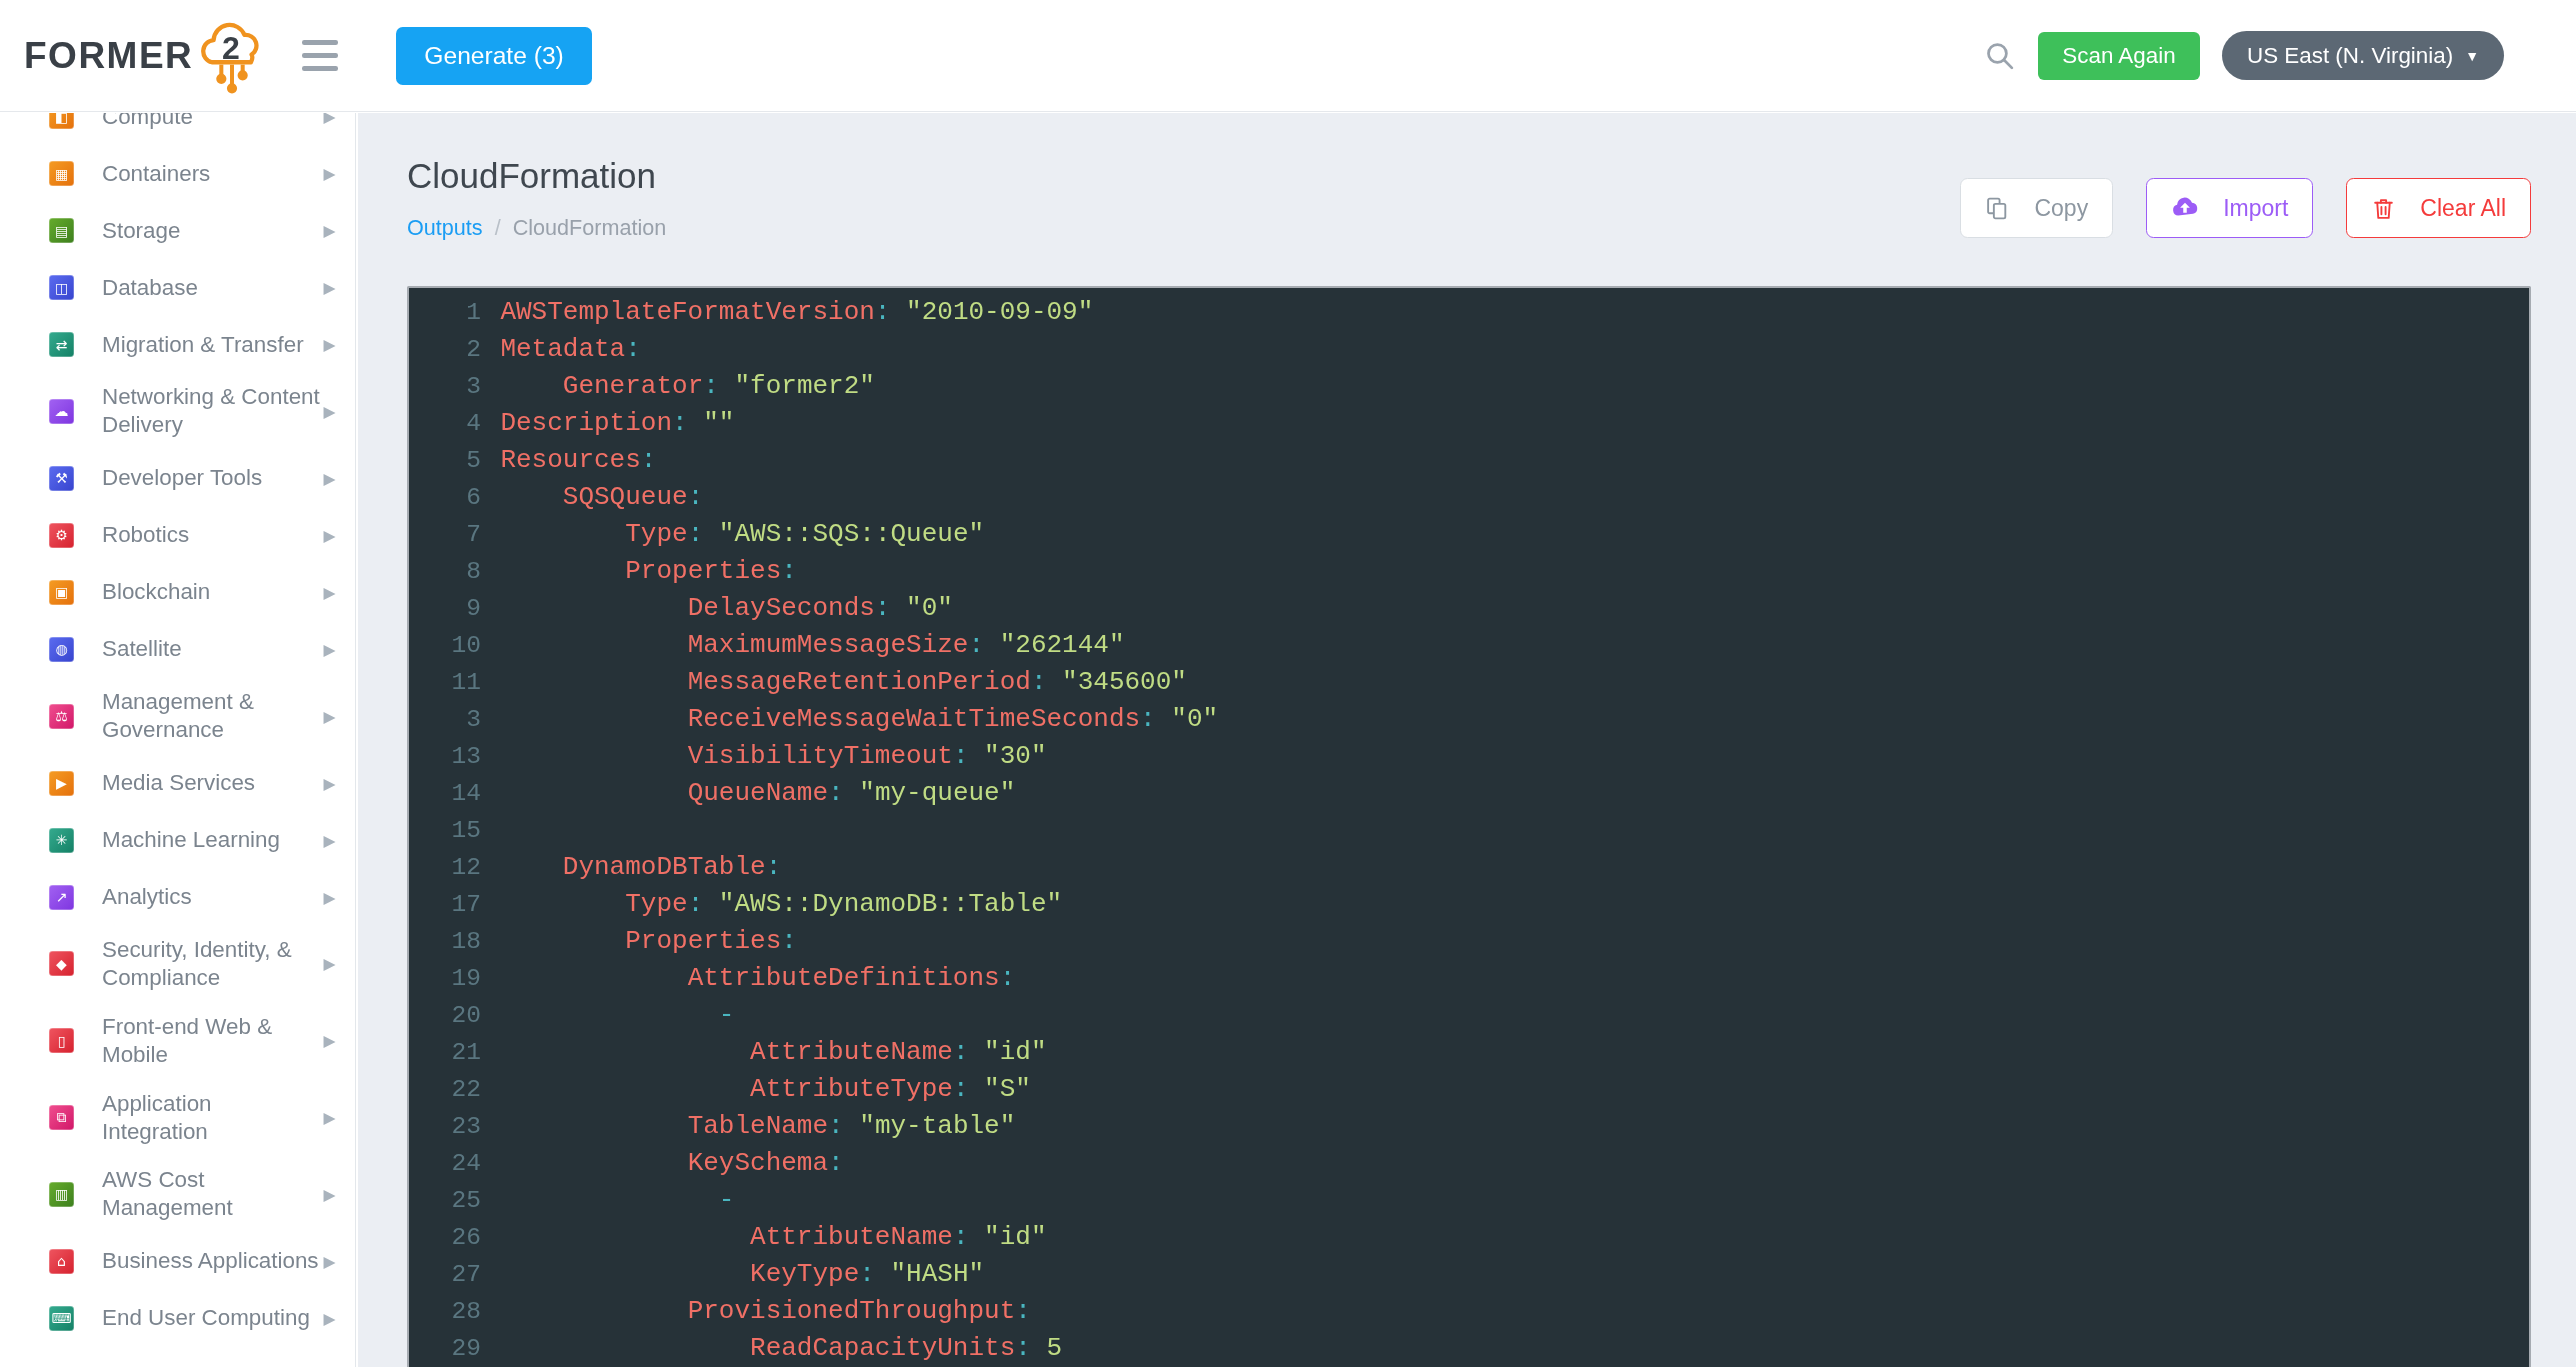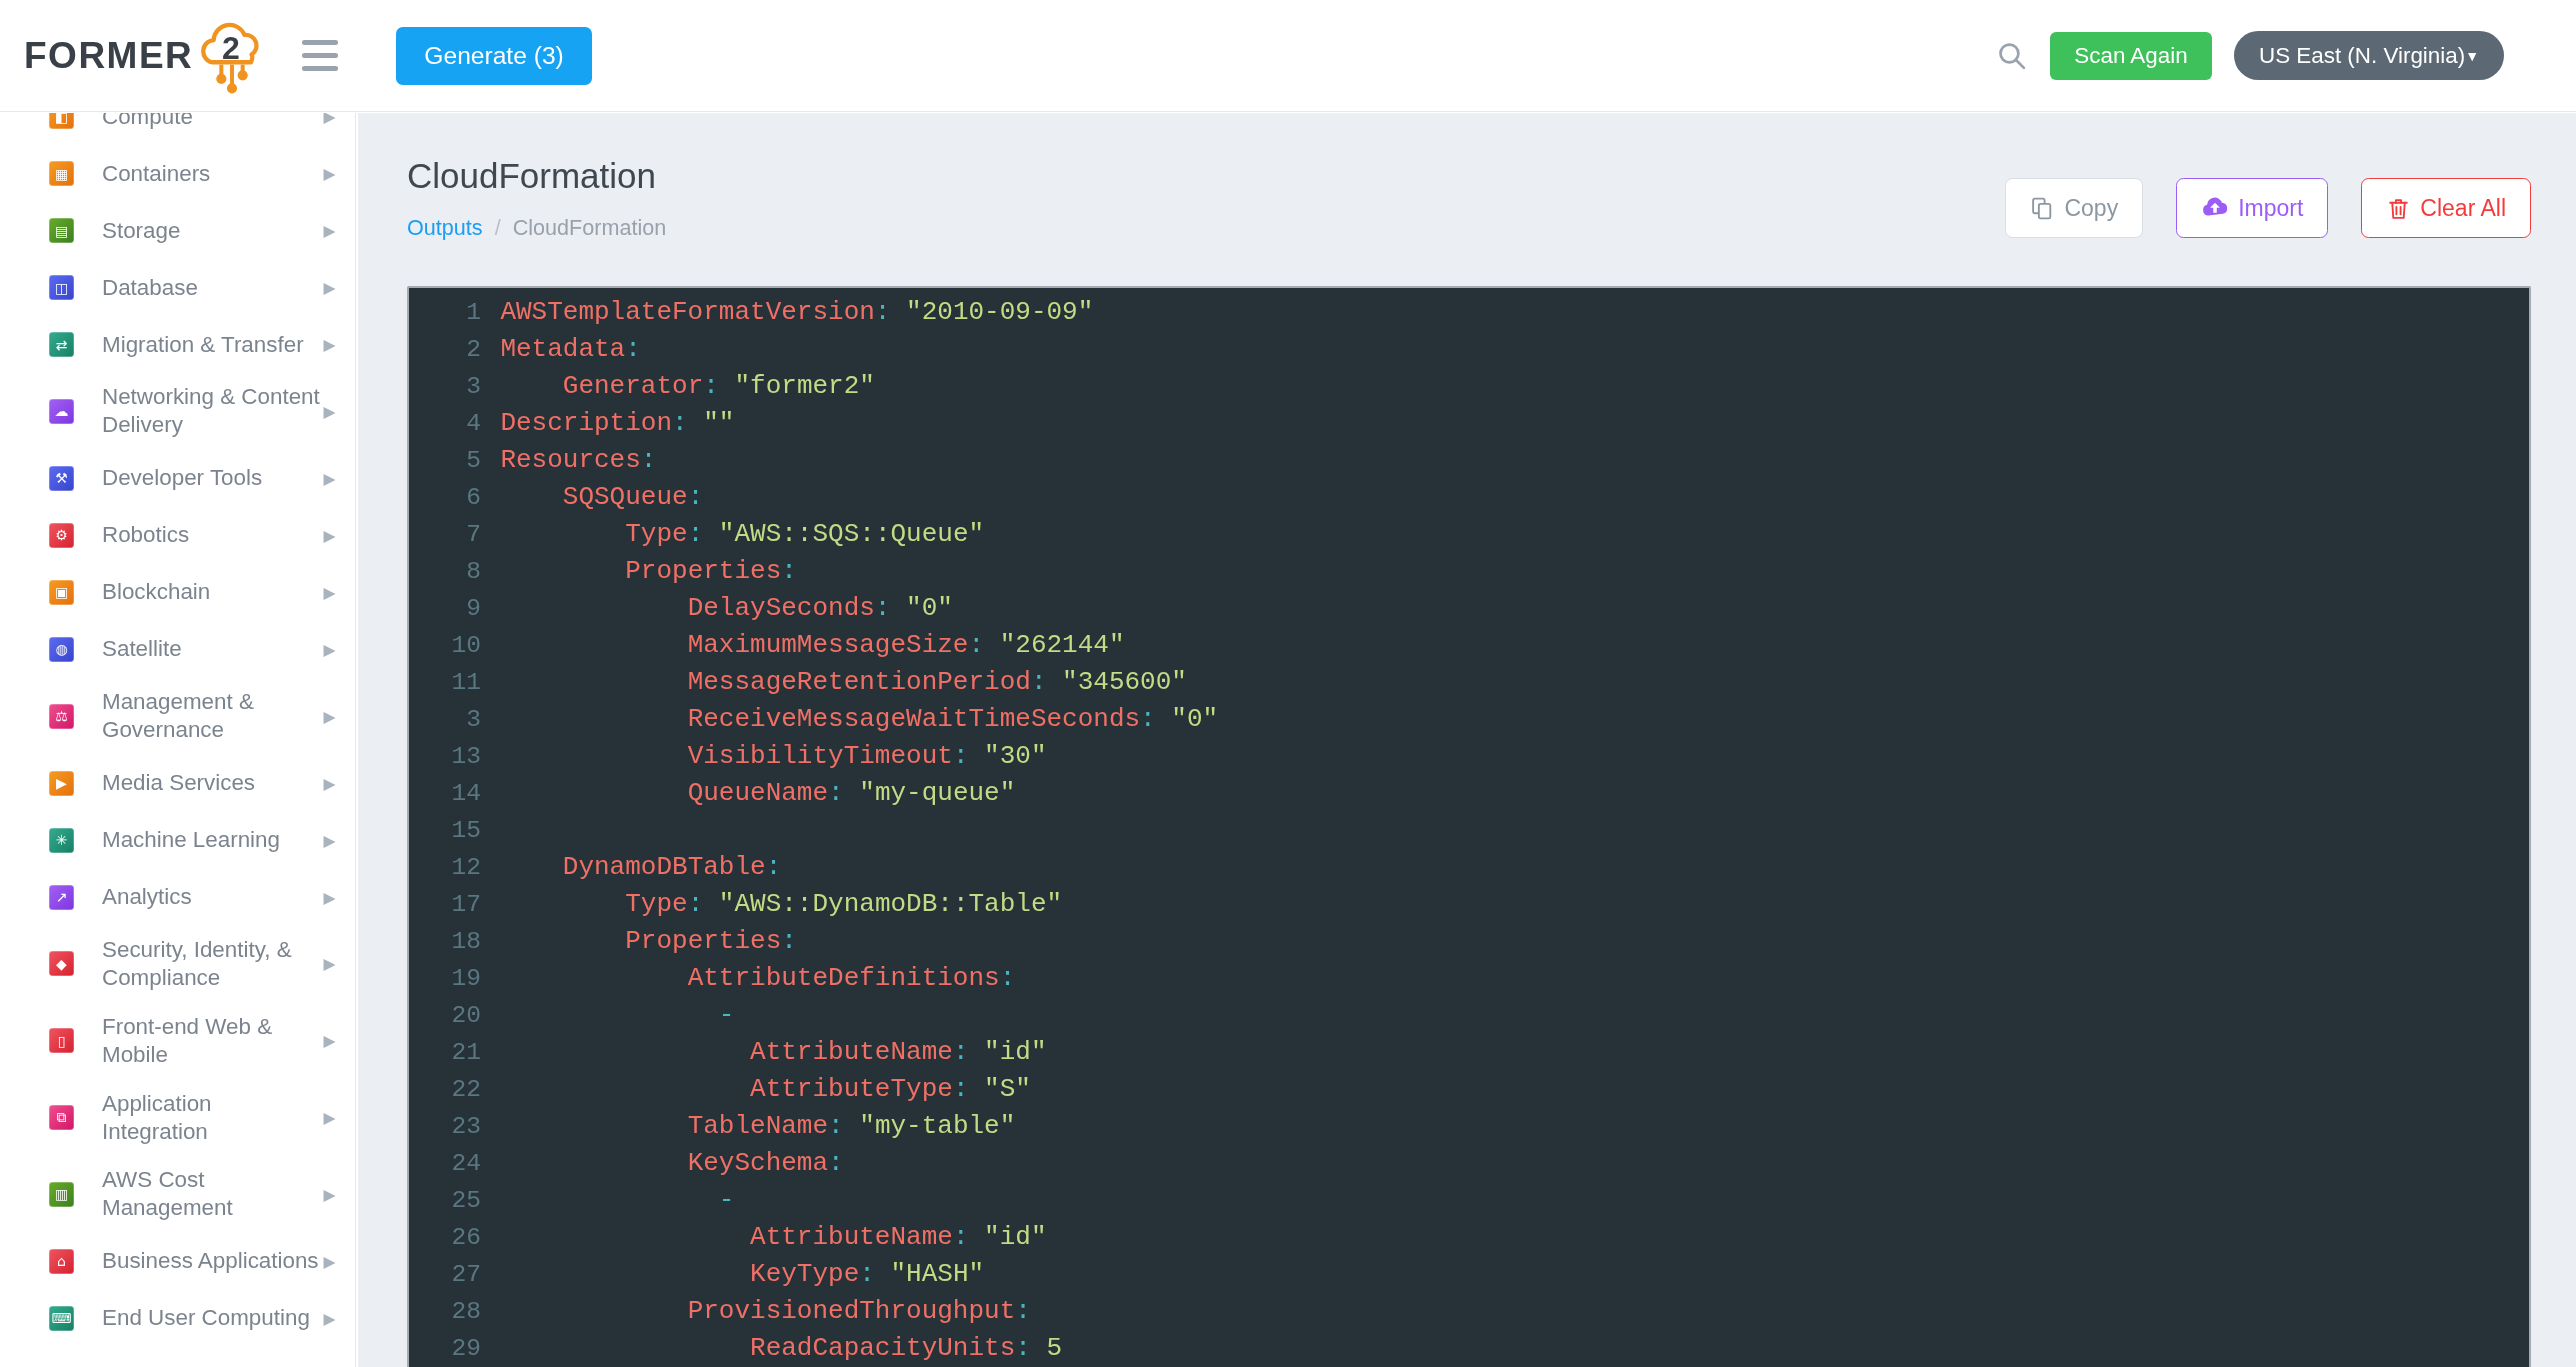--- a/index.html
+++ b/index.html
@@ -16,21 +16,21 @@
   .hamburger{margin-left:34px;display:flex;flex-direction:column;gap:7.5px;cursor:pointer;}
   .hamburger span{display:block;width:36px;height:5.2px;border-radius:2.2px;background:#9aa3ad;}
   .btn{border:none;cursor:pointer;font-family:"Liberation Sans",sans-serif;}
   .btn-generate{margin-left:58px;height:58px;padding:0 28px;border-radius:6.7px;
                 background:var(--accent_blue);color:#fff;font-size:24.6px;font-weight:500;}
   .h-right{margin-left:auto;display:flex;align-items:center;gap:22.4px;}
   .search-ic{color:#9aa3ad;cursor:pointer;}
   .btn-scan{height:48px;padding:0 24px;border-radius:6px;background:var(--accent_green);
             color:#fff;font-size:22.4px;font-weight:500;}
   .btn-region{height:49px;padding:16px 25px;border-radius:24.6px;background:var(--region_gray);
-              color:#fff;font-size:22.4px;font-weight:500;display:inline-flex;align-items:center;gap:0;}
+              color:#fff;font-size:22.4px;font-weight:500;display:inline-flex;align-items:center;gap:12px;}
   .btn-region .caret{font-size:14px;line-height:1;}
 
   
   .sidebar{position:absolute;left:0;top:113px;bottom:0;width:356px;background:#fff;
            border-right:1.5px solid var(--sidebar_border);overflow:hidden;box-sizing:border-box;}
   .sb-item{display:flex;align-items:center;min-height:57px;box-sizing:border-box;
            padding:10.4px 19.4px 10.4px 49px;cursor:pointer;}
   .sb-item:first-child{margin-top:-25px;}
   .sb-icon{flex:0 0 auto;width:25px;height:25px;border-radius:3.7px;margin-right:28px;
            display:flex;align-items:center;justify-content:center;color:#fff;font-size:14px;
@@ -43,21 +43,21 @@
   .main{position:absolute;left:358px;top:113px;right:0;bottom:0;background:var(--page_bg);
         overflow:hidden;padding:43px 45px 0 49px;box-sizing:border-box;}
   .page-head{display:flex;justify-content:space-between;align-items:flex-end;}
   .page-title{margin:0 0 19.4px 0;font-size:35px;font-weight:400;color:var(--title_dark);}
   .breadcrumb{font-size:21.6px;display:flex;gap:12px;align-items:baseline;}
   .breadcrumb a{color:var(--link_blue);text-decoration:none;cursor:pointer;}
   .crumb-sep{color:#b9c0c8;}
   .crumb-cur{color:#99a1ab;}
   .actions{display:flex;gap:33px;margin-bottom:3px;}
   .act-btn{height:60px;padding:0 24px;border-radius:7.5px;background:#fff;font-size:23px;
-           display:inline-flex;align-items:center;gap:9px;}
+           display:inline-flex;align-items:center;gap:24px;}
   .act-copy{border:1.5px solid var(--btn_gray_border);color:var(--btn_gray_text);}
   .act-import{border:1.5px solid var(--import_purple);color:var(--import_purple);justify-content:center;}
   .act-clear{border:1.5px solid var(--danger_red);color:var(--danger_red);}
 
   
   .code-block{margin-top:45px;height:1118px;border:2.2px solid var(--code_border);border-radius:1.5px;
               background:var(--code_bg);overflow:hidden;padding-top:6px;cursor:text;}
   .code-line{display:flex;height:37px;line-height:37px;white-space:pre;
              font-family:"Liberation Mono",monospace;font-size:26px;}
   .gutter{flex:0 0 72px;text-align:right;padding-right:19.4px;color:var(--gutter_text);

